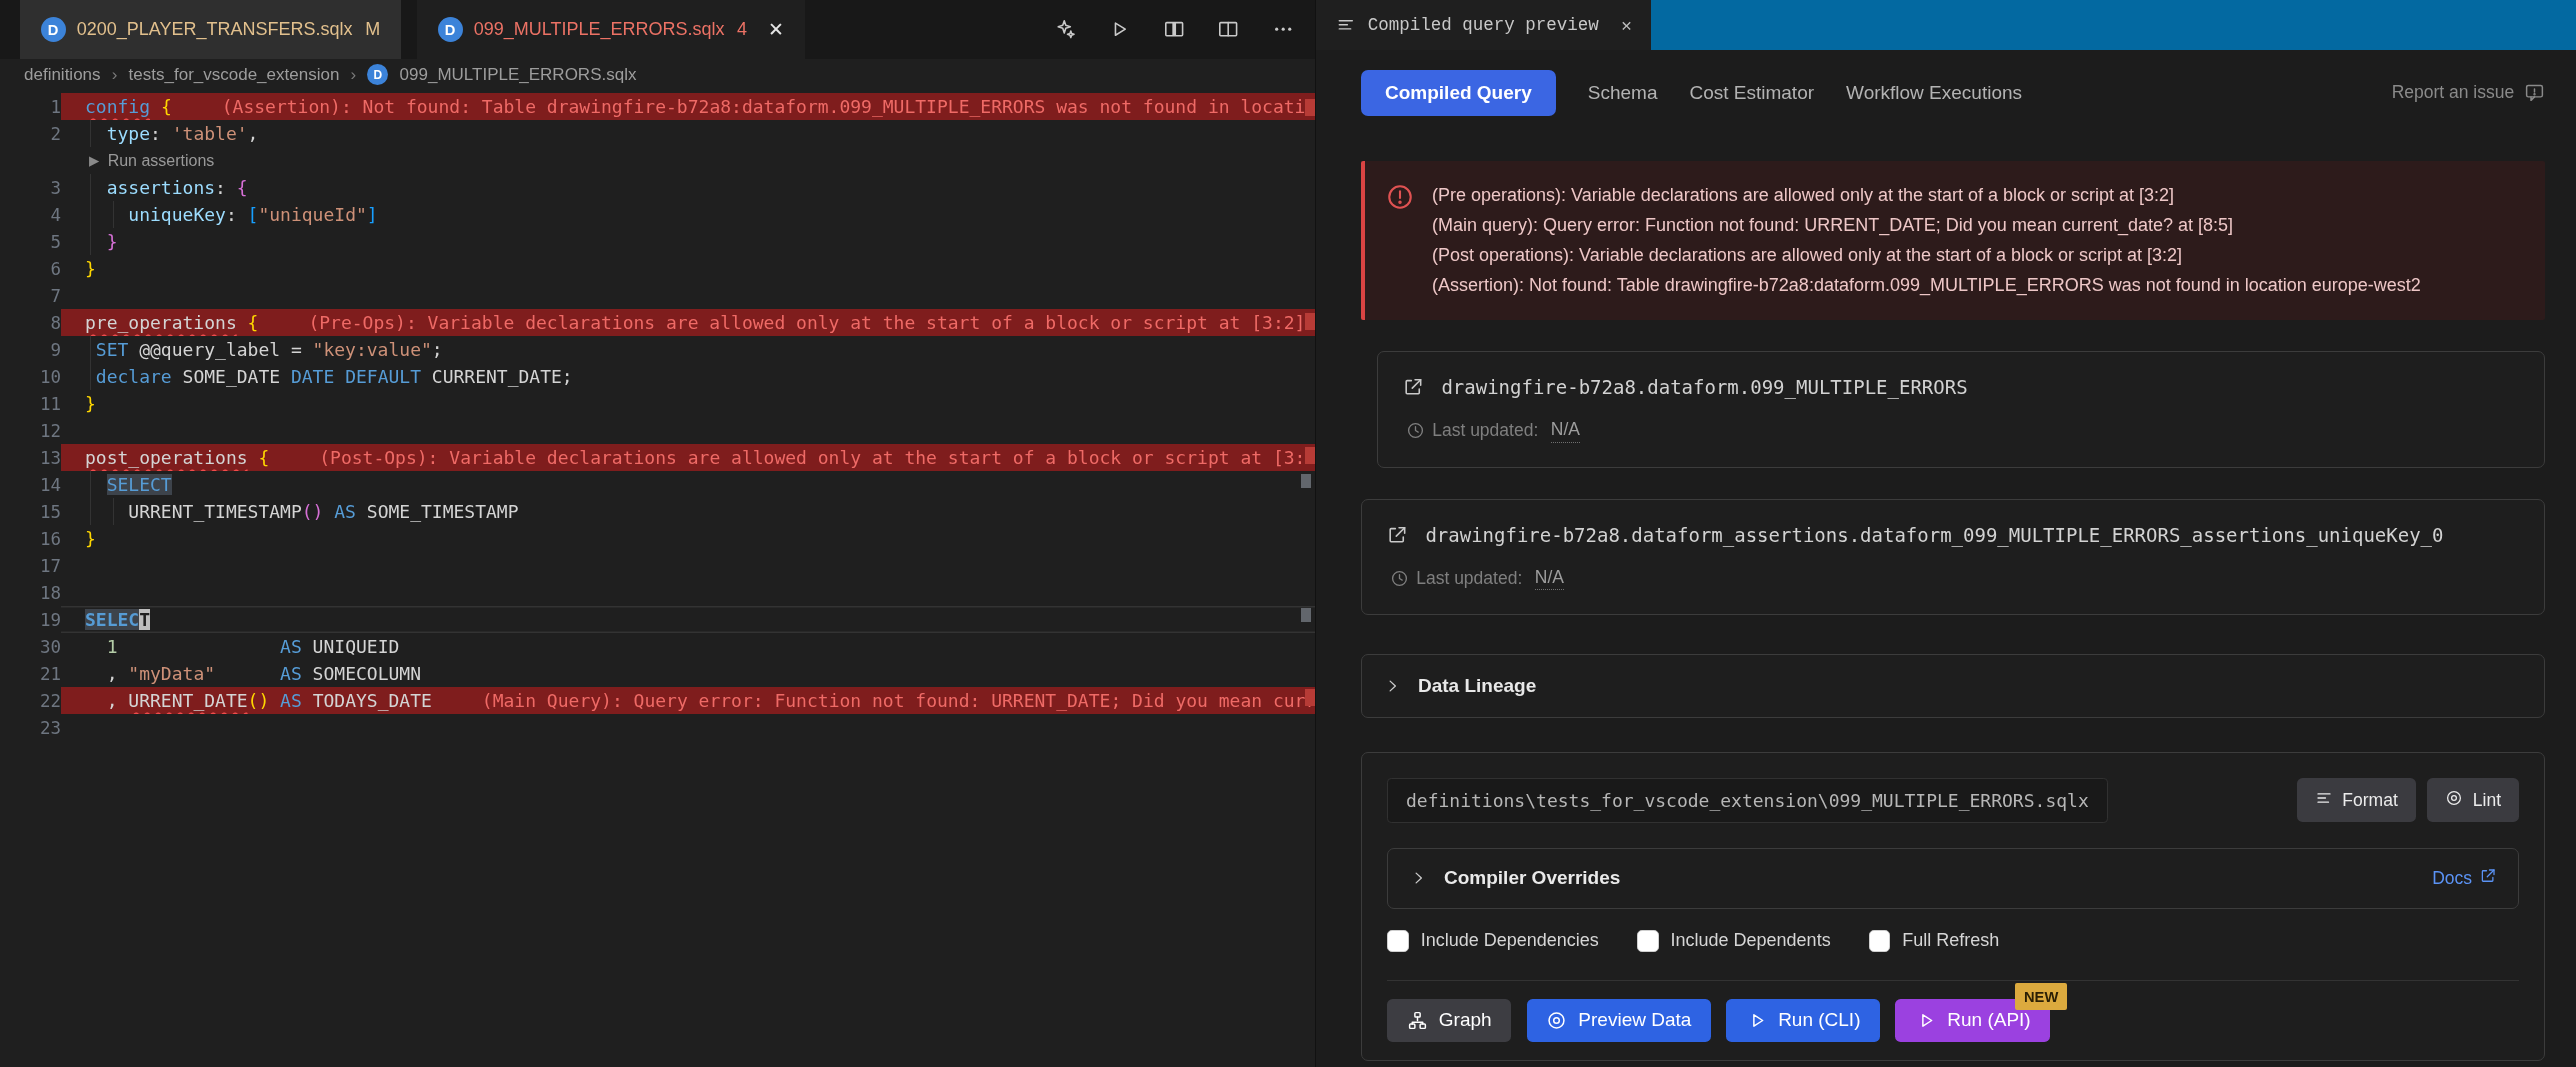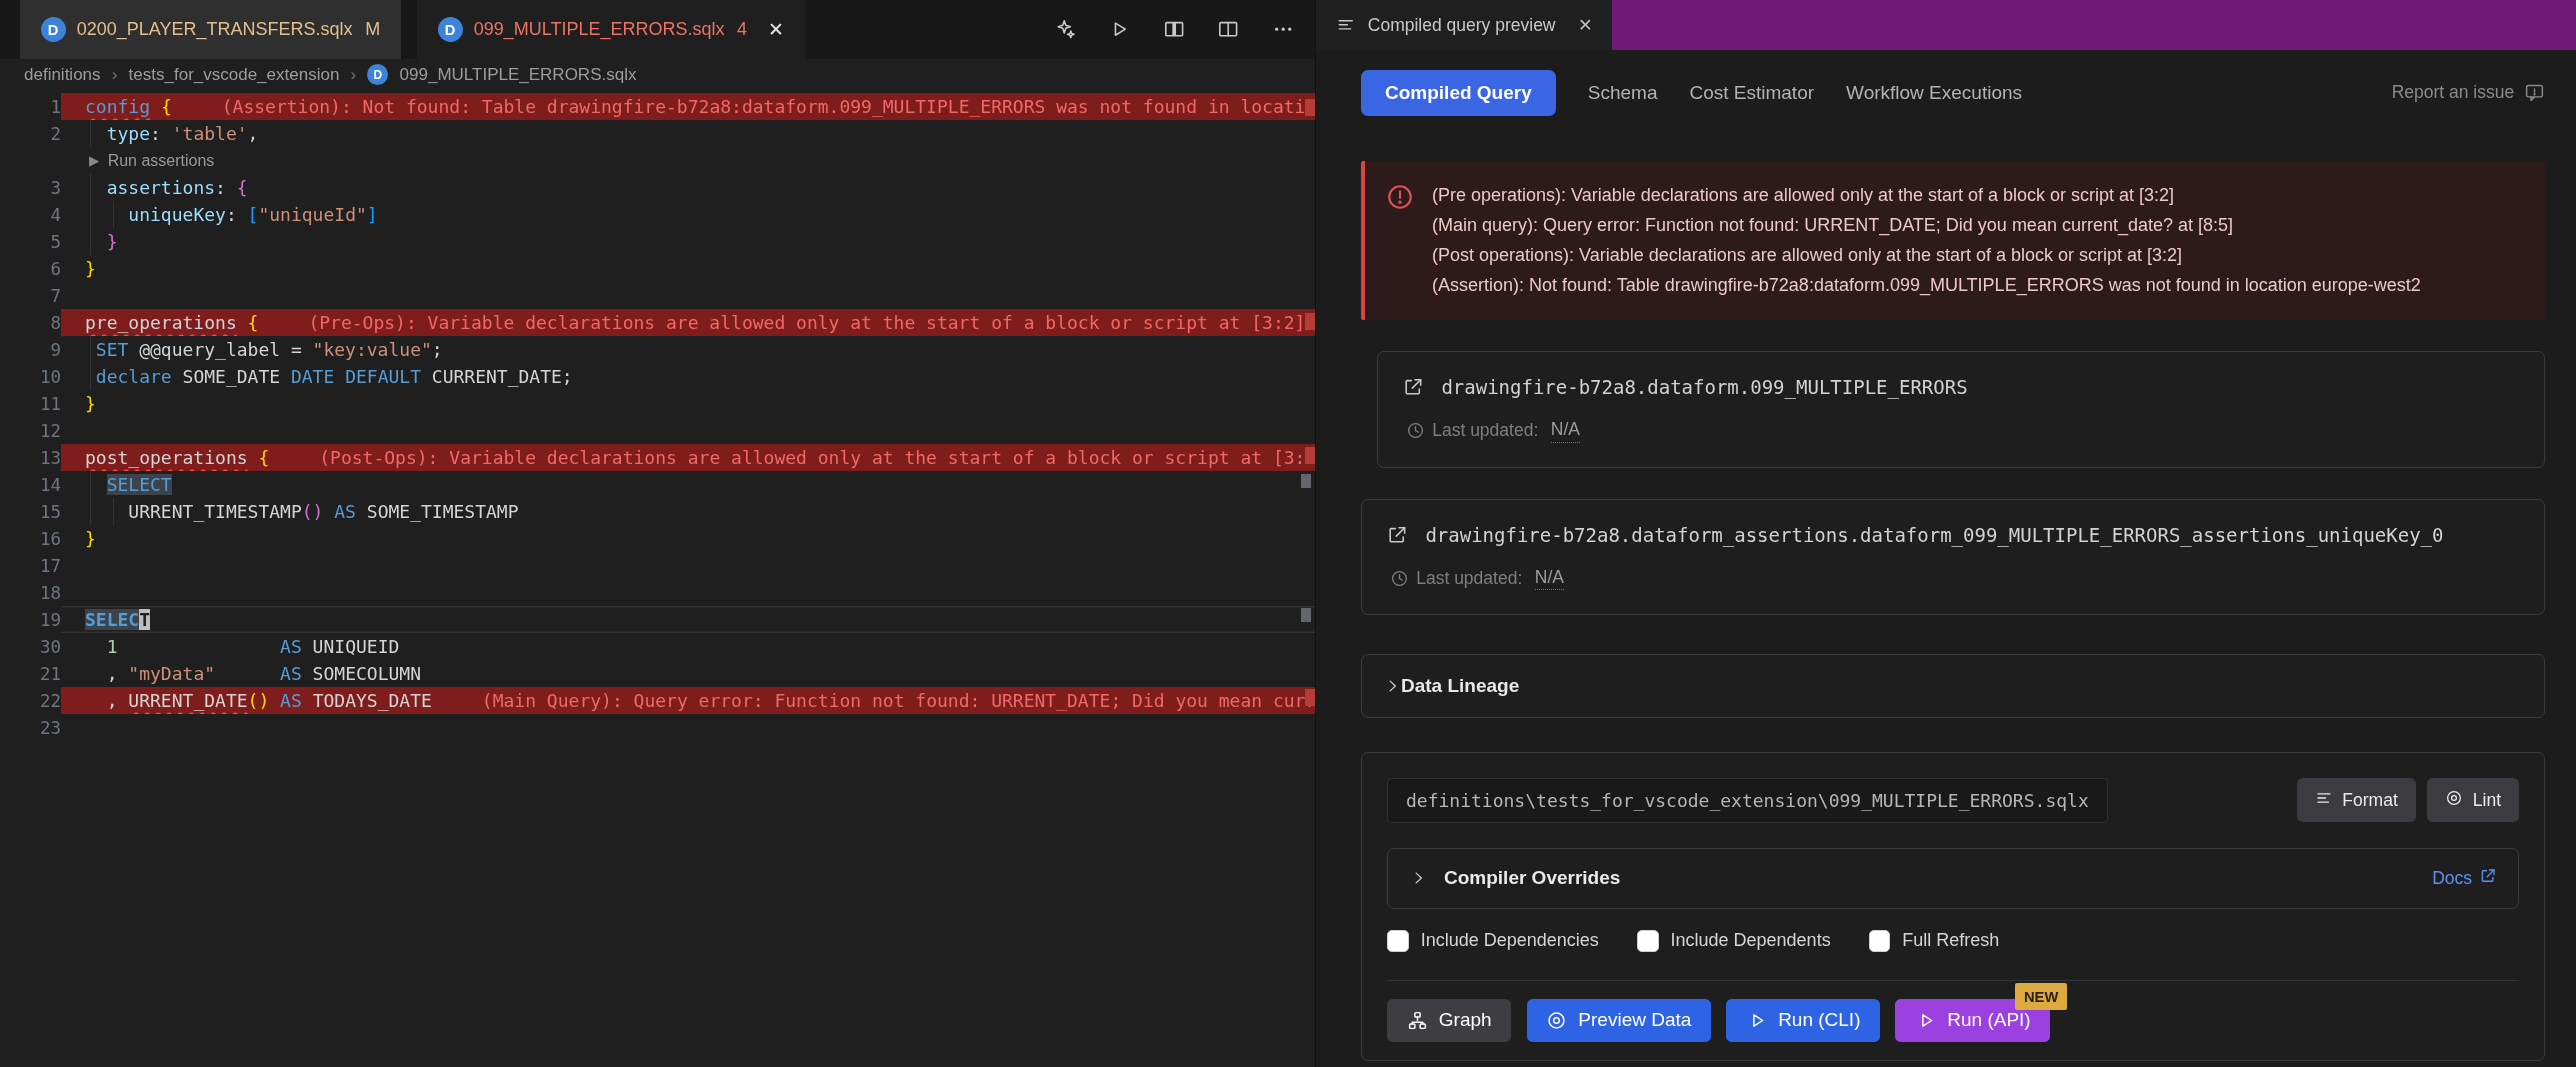--- a/index.html
+++ b/index.html
@@ -43,21 +43,21 @@
     display:flex; align-items:center; gap:8.4px; cursor:pointer; }
   .codelens .tri { font-size:13.3px; color:#8a8a8a; }
   .guide { position:absolute; top:0; bottom:0; width:1.4px; background:#333333; }
   .scroll-marks { position:absolute; top:4.2px; right:0; width:15.4px; bottom:0; }
   .mark { position:absolute; width:9.8px; height:17px; }
   .mark.error { right:0; background:#b73b36; }
   .mark.selection { right:4.2px; background:#62666c; height:14px; }
 
   
   .side-panel { flex:1; display:flex; flex-direction:column; background:#1c1c1c; min-width:0; }
-  .panel-tabbar { height:50px; background:#701a75; display:flex; align-items:stretch; flex:none; }
+  .panel-tabbar { height:50px; background:#0369a1; display:flex; align-items:stretch; flex:none;font-family:Liberation Mono, monospace; }
   .panel-tab { background:#1f1f1f; display:flex; align-items:center; gap:12.6px; padding:0 19.6px;
     color:#c8c8c8; font-size:17.5px; cursor:pointer; }
   .panel-tab svg { width:19.6px; height:19.6px; }
   .panel-tab .tab-close { font-size:17.5px; color:#bdbdbd; }
   .panel-body { flex:1; padding:19.6px 31px 0 45px; background:#1c1c1c; overflow:hidden; }
 
   .pill-row { display:flex; align-items:center; gap:32px; }
   .pill { background:#3b66e3; color:#ffffff; font-weight:bold; font-size:19px; padding:12px 24px;
     border-radius:7px; cursor:pointer; }
   .ptab { color:#b3b3b3; font-size:19px; cursor:pointer; }
@@ -73,21 +73,21 @@
   .card { border:1.4px solid #3c3c3c; border-radius:7px; background:#1e1e1e; }
   .tcard { margin-top:31px; padding:24px 24px; }
   .tcard:first-of-type { margin-top:31px;margin-left:16px; }
   .tname { display:flex; align-items:center; gap:17px; font-family:"DejaVu Sans Mono",monospace;
     font-size:19px; color:#d2d2d2; cursor:pointer; }
   .tname svg { width:22.4px; height:22.4px; color:#c9c9c9; flex:none; }
   .tupd { margin-top:21px; display:flex; align-items:center; gap:7px; color:#7f7f7f; font-size:17.5px; padding-left:4.2px; }
   .tupd svg { width:19px; height:19px; }
   .na { color:#9d9d9d; border-bottom:1.4px dotted #707070; padding-bottom:1.4px; margin-left:5.6px; }
 
-  .lineage { margin-top:39px; padding:19.6px 21px; display:flex; align-items:center; 
+  .lineage { margin-top:39px; padding:19.6px 21px; display:flex; align-items:center; gap:17px;
     color:#e8e8e8; font-size:19px; font-weight:bold; cursor:pointer; }
   .chev svg { width:18px; height:18px; color:#cccccc; display:block; }
 
   .main-card { margin-top:34px; padding:25px 25px 18px; }
   .path-row { display:flex; align-items:center; }
   .path-box { background:#191919; border:1.4px solid #313131; border-radius:4.2px; padding:11.2px 18px;
     font-family:"DejaVu Sans Mono",monospace; font-size:18px; color:#b6b6b6; }
   .btn-gray { background:#3b3b40; border-radius:5.6px; padding:10.5px 18px; color:#ececec; font-size:17.5px;
     display:flex; align-items:center; gap:9.8px; cursor:pointer; }
   .btn-gray svg { width:18px; height:18px; }

